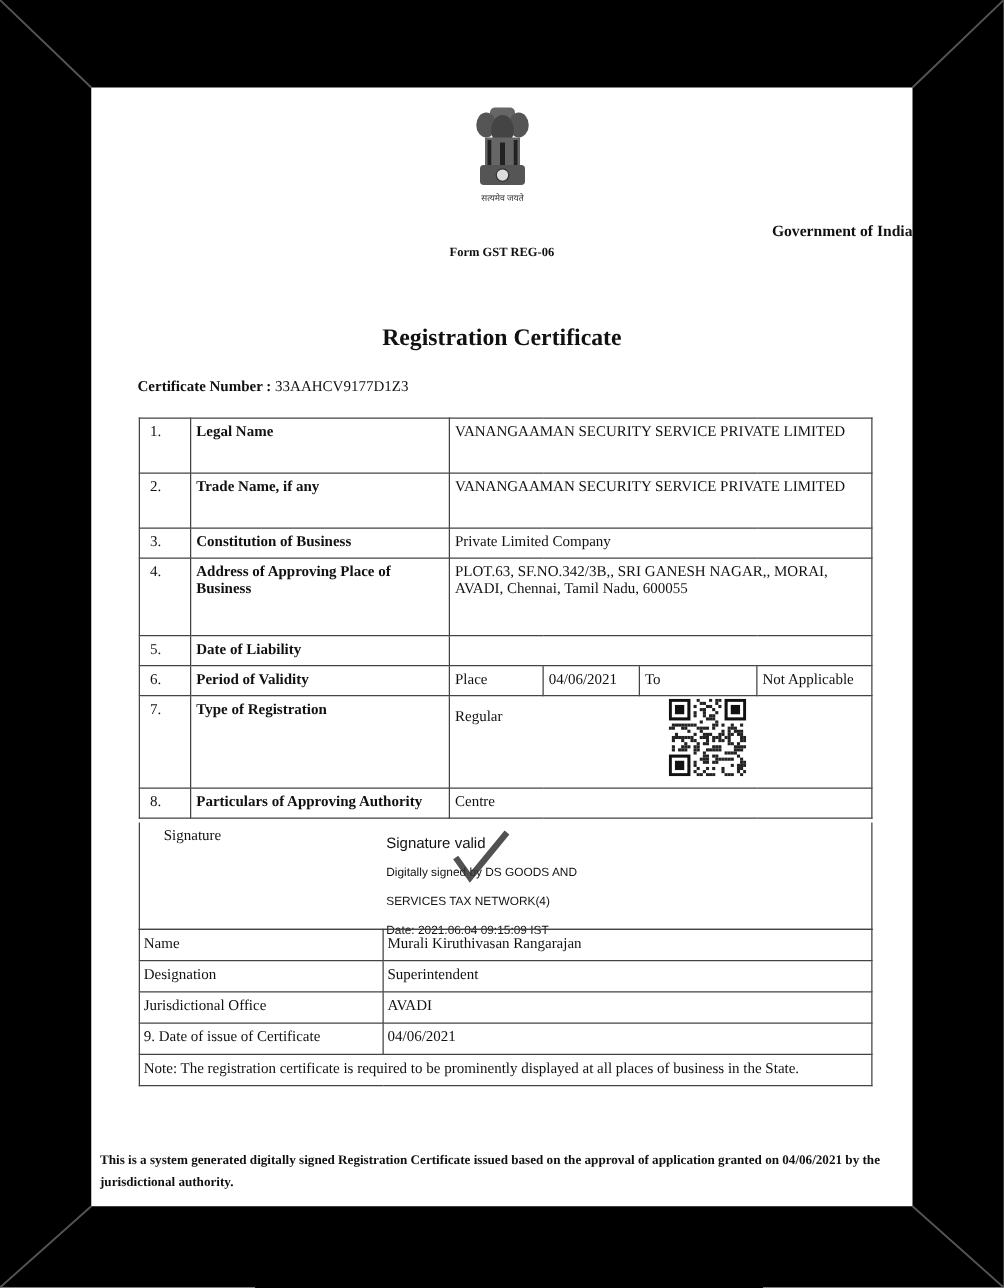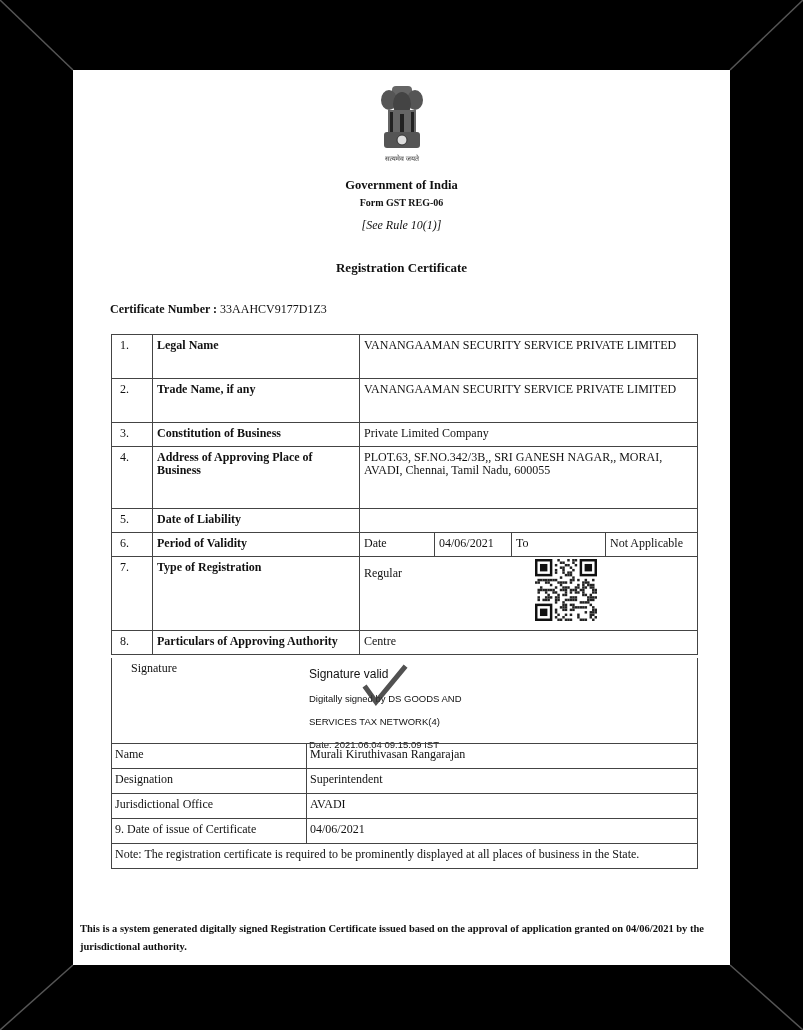--- a/index.html
+++ b/index.html
@@ -2,24 +2,24 @@
 <html><head>
 <meta charset="utf-8">
 <style>
   html, body { margin:0; padding:0; }
   body { width:803px; height:1030px; background:#000; position:relative; overflow:hidden;
          font-family:"Liberation Serif", serif; color:#111; }
   .frame-lines { position:absolute; left:0; top:0; width:803px; height:1030px; }
   .page { position:absolute; left:73px; top:70px; width:657px; height:895px; background:#fff; }
   .emblem { position:absolute; left:305px; top:12px; width:48px; height:82px; }
   .center { position:absolute; left:0; width:657px; text-align:center; }
-  .gov { top:108px; font-size:12.5px; font-weight:bold; }
+  .gov { top:108px; font-size:12.5px; font-weight:bold;text-align:right; }
   .form { top:127px; font-size:10px; font-weight:bold;text-align:center; }
   .rule { top:148px; font-size:12px; font-style:italic; }
-  .rc { top:190px; font-size:13px; font-weight:bold; }
+  .rc { top:190px; font-size:19px; font-weight:bold; }
   .regno { position:absolute; left:37px; top:232px; font-size:12px; }
   .regno b { font-weight:bold; }
   table { border-collapse:collapse; font-size:12px; }
   td { border:1px solid #444; vertical-align:top; padding:4px 4px; line-height:1.1; }
   .t1 { position:absolute; left:38px; top:264px; width:587px; }
   .t1 td.num { width:28px; padding-left:8px; }
   .t1 td.lbl { width:198px; font-weight:bold; }
   .sigbox { position:absolute; left:38px; top:588px; width:585px; height:85px; border:1px solid #444; border-top:none; font-size:12px; }
   .sigbox .siglbl { position:absolute; left:3px; top:3px;margin-left:16px; }
   .sigv { position:absolute; left:197px; top:9px; font-family:"Liberation Sans", sans-serif; }
@@ -53,21 +53,20 @@
     <rect x="12" y="30" width="3" height="20" fill="#222"></rect>
     <rect x="22" y="32" width="4" height="18" fill="#222"></rect>
     <rect x="33" y="30" width="3" height="20" fill="#222"></rect>
     <rect x="6" y="50" width="36" height="16" rx="3" fill="#555"></rect>
     <circle cx="24" cy="58" r="5" fill="#ddd" stroke="#333"></circle>
     <text x="24" y="79" font-size="7" text-anchor="middle" fill="#333">सत्यमेव जयते</text>
   </svg>
 
   <div class="center gov">Government of India</div>
   <div class="center form">Form GST REG-06</div>
-  <div class="center rule">[See Rule 10(1)]</div>
   <div class="center rc">Registration Certificate</div>
 
   <div class="regno">
     <b>Certificate Number :</b>
     <span>33AAHCV9177D1Z3</span>
   </div>
 
   <table class="t1">
     <tbody>
         <tr style="height:44px">
@@ -91,21 +90,21 @@
       <td colspan="4">PLOT.63, SF.NO.342/3B,, SRI GANESH NAGAR,, MORAI, AVADI, Chennai, Tamil Nadu, 600055</td>
     </tr>
     <tr style="height:24px">
       <td class="num">5.</td>
       <td class="lbl">Date of Liability</td>
       <td colspan="4"></td>
     </tr>
     <tr style="height:24px">
       <td class="num">6.</td>
       <td class="lbl">Period of Validity</td>
-      <td style="width:66px">Date</td>
+      <td style="width:66px">Place</td>
       <td style="width:68px">04/06/2021</td>
       <td style="width:85px">To</td>
       <td>Not Applicable</td>
     </tr>
     <tr style="height:74px">
       <td class="num">7.</td>
       <td class="lbl">Type of Registration</td>
       <td colspan="4" style="position:relative;padding-top:10px">
         <span>Regular</span>
         <svg class="qr" id="qr" viewBox="0 0 25 25">

